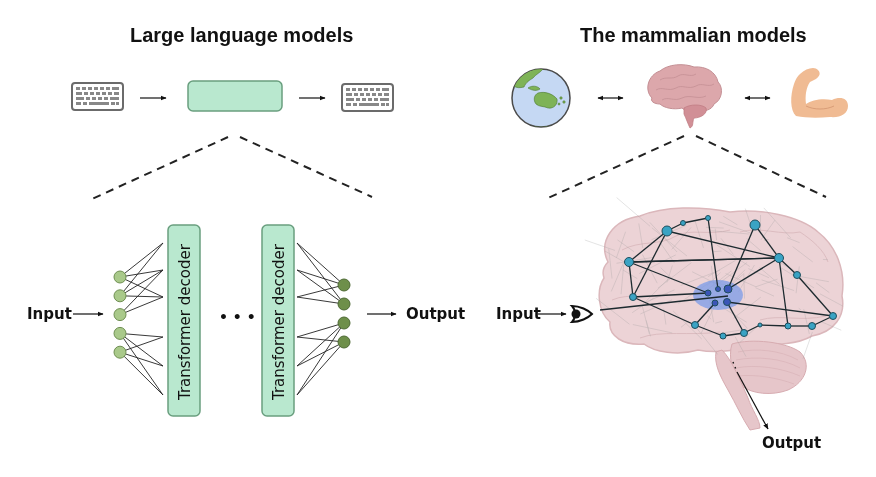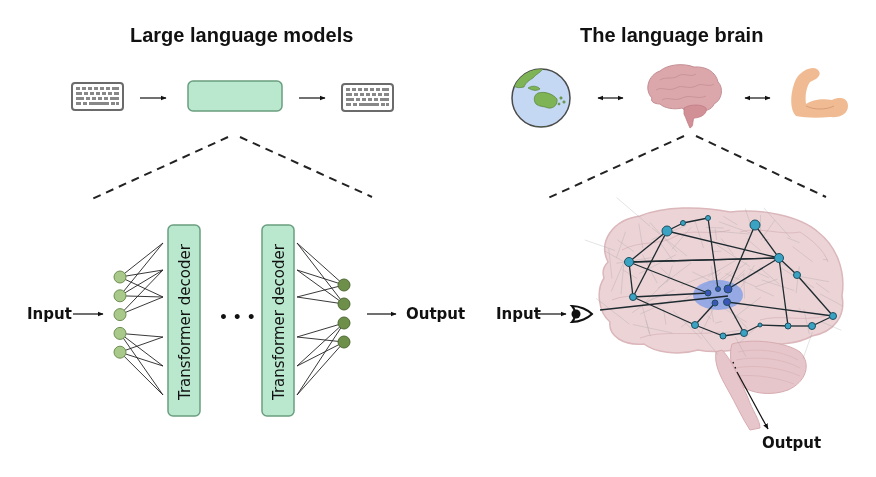--- a/index.html
+++ b/index.html
@@ -6,21 +6,21 @@
     body { width: 876px; height: 477px; position: relative; overflow: hidden;
            font-family: "Liberation Sans", "DejaVu Sans", sans-serif; }
     .title { position: absolute; top: 24px; font-weight: bold; font-size: 20px; color: #111; white-space: nowrap; }
     .label { position: absolute; font-weight: bold; font-size: 15px; color: #111; white-space: nowrap; font-family: "DejaVu Sans", sans-serif; }
     svg.layer { position: absolute; left: 0; top: 0; }
   </style>
 </head>
 <body>
 
 <div class="title" style="left:130px;">Large language models</div>
-<div class="title" style="left:580px;">The language brain</div>
+<div class="title" style="left:580px;">The mammalian models</div>
 
 <div class="label" style="left:27px; top:305px;">Input</div>
 <div class="label" style="left:406px; top:305px;">Output</div>
 
 <div class="label" style="left:496px; top:305px;">Input</div>
 <div class="label" style="left:762px; top:434px;">Output</div>
 
 <svg class="layer" width="876" height="477" viewBox="0 0 876 477">
   <defs>
     <marker id="arr" viewBox="0 0 10 10" refX="9" refY="5" markerWidth="5" markerHeight="5" orient="auto">

